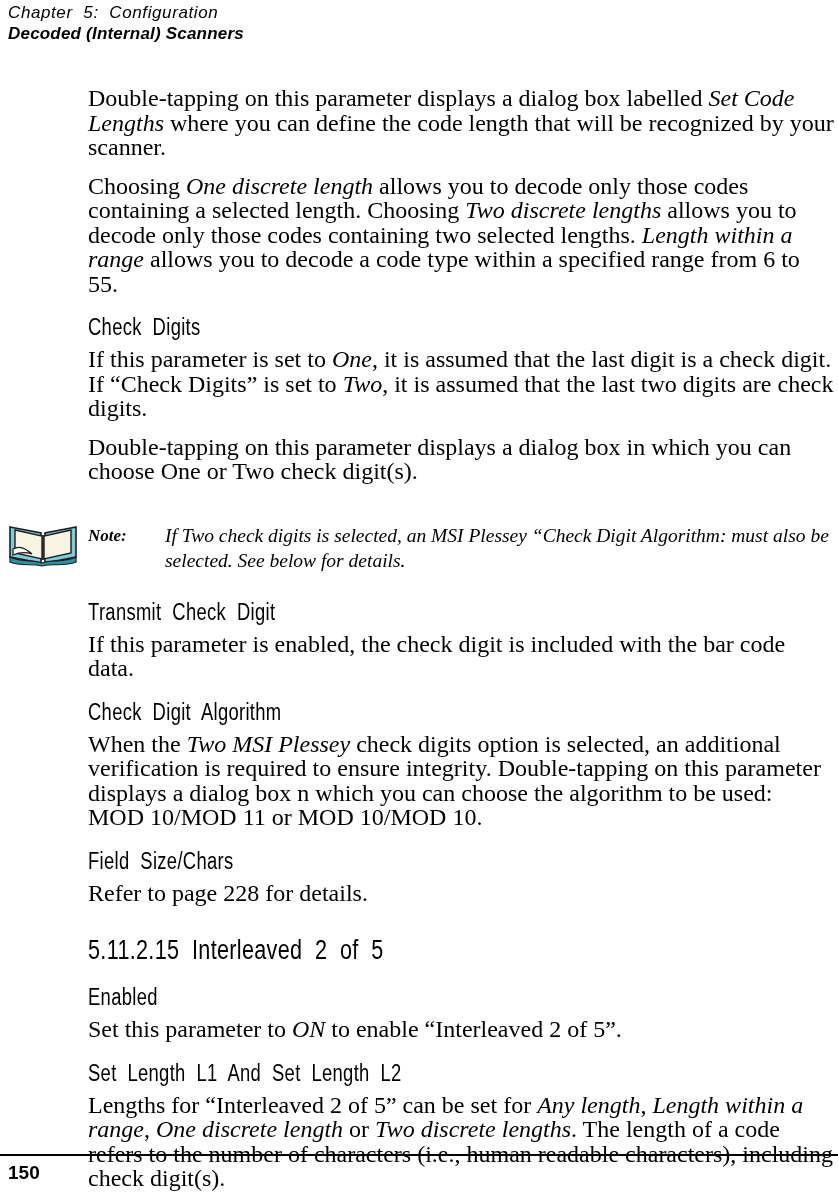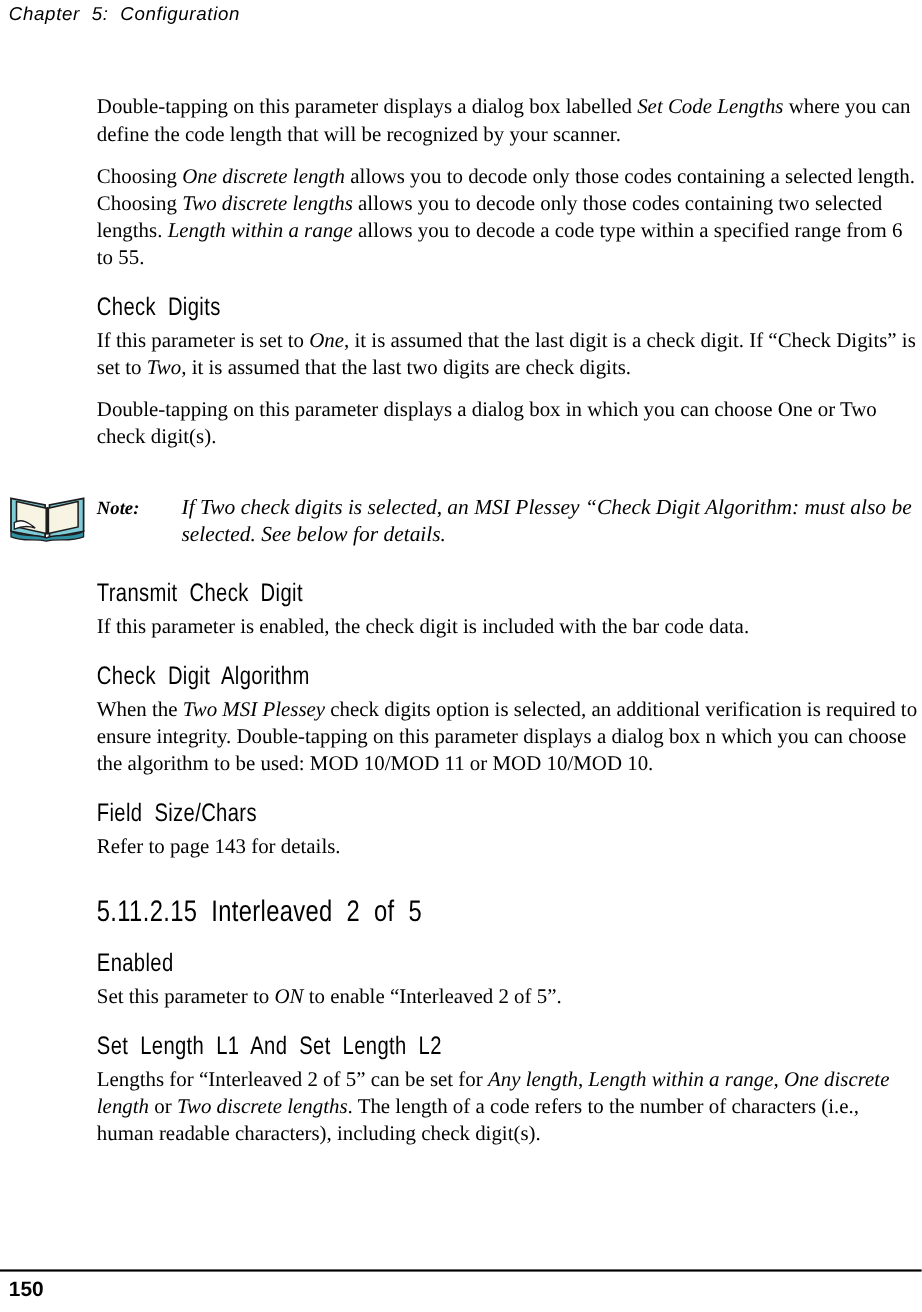--- a/index.html
+++ b/index.html
@@ -44,21 +44,21 @@
   
   .content {
     position: absolute;
     left: 88px;
     top: 86px;
     width: 746px;
   }
 
   p.body {
     margin: 0 0 14px 0;
-    font-size: 19px;
+    font-size: 24px;
     line-height: 24.5px;
     text-align: left;
   }
 
   i, .ital { font-style: italic; }
 
   
   h3.head {
     margin: 18px 0 7px 0;
     font-family: "Liberation Sans Narrow", "Liberation Sans", sans-serif;
@@ -143,20 +143,21 @@
   .footer-title {
     font-weight: bold;
     white-space: pre;
   }
 </style>
 </head>
 <body>
 
 <div class="page-header">
   <div class="hdr-chapter">Chapter  5:  Configuration</div>
+  <div class="hdr-subject">Decoded (Internal) Scanners</div>
 </div>
 
 <div class="content">
 
   <p class="body"><span>Double-tapping on this parameter displays a dialog box labelled </span><i>Set Code Lengths</i><span> where you can define the code length that will be recognized by your scanner.</span></p>
 
   <p class="body"><span>Choosing </span><i>One discrete length</i><span> allows you to decode only those codes containing a selected length. Choosing </span><i>Two discrete lengths</i><span> allows you to decode only those codes containing two selected lengths. </span><i>Length within a range</i><span> allows you to decode a code type within a specified range from 6 to 55.</span></p>
 
   <h3 class="head">Check  Digits</h3>
   <p class="body"><span>If this parameter is set to </span><i>One</i><span>, it is assumed that the last digit is a check digit. If “Check Digits” is set to </span><i>Two</i><span>, it is assumed that the last two digits are check digits.</span></p>
@@ -185,21 +186,21 @@
     <div class="note-text">If Two check digits is selected, an MSI Plessey “Check Digit Algorithm: must also be selected. See below for details.</div>
   </div>
 
   <h3 class="head">Transmit  Check  Digit</h3>
   <p class="body">If this parameter is enabled, the check digit is included with the bar code data.</p>
 
   <h3 class="head">Check  Digit  Algorithm</h3>
   <p class="body"><span>When the </span><i>Two MSI Plessey</i><span> check digits option is selected, an additional verification is required to ensure integrity. Double-tapping on this parameter displays a dialog box n which you can choose the algorithm to be used:  MOD 10/MOD 11 or MOD 10/MOD 10.</span></p>
 
   <h3 class="head">Field  Size/Chars</h3>
-  <p class="body">Refer to page 143 for details.</p>
+  <p class="body">Refer to page 228 for details.</p>
 
   <h2 class="section">5.11.2.15  Interleaved  2  of  5</h2>
 
   <h3 class="head">Enabled</h3>
   <p class="body"><span>Set this parameter to </span><i>ON</i><span> to enable “Interleaved 2 of 5”.</span></p>
 
   <h3 class="head">Set  Length  L1  And  Set  Length  L2</h3>
   <p class="body"><span>Lengths for “Interleaved 2 of 5” can be set for </span><i>Any length</i><span>, </span><i>Length within a range</i><span>, </span><i>One discrete length</i><span> or </span><i>Two discrete lengths</i><span>. The length of a code refers to the number of characters (i.e., human readable characters), including check digit(s).</span></p>
 
 </div>

